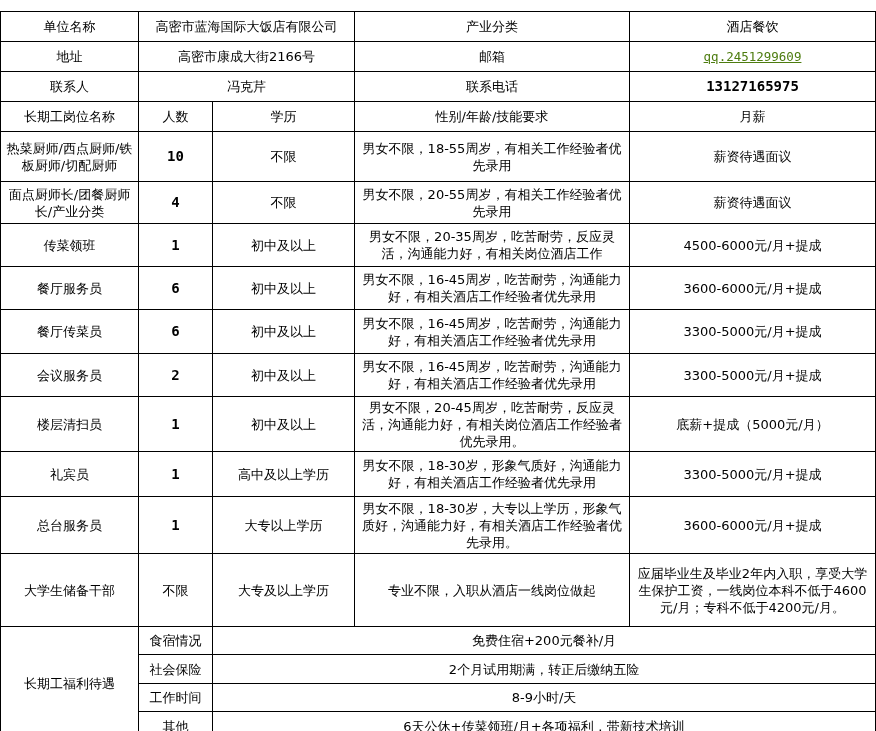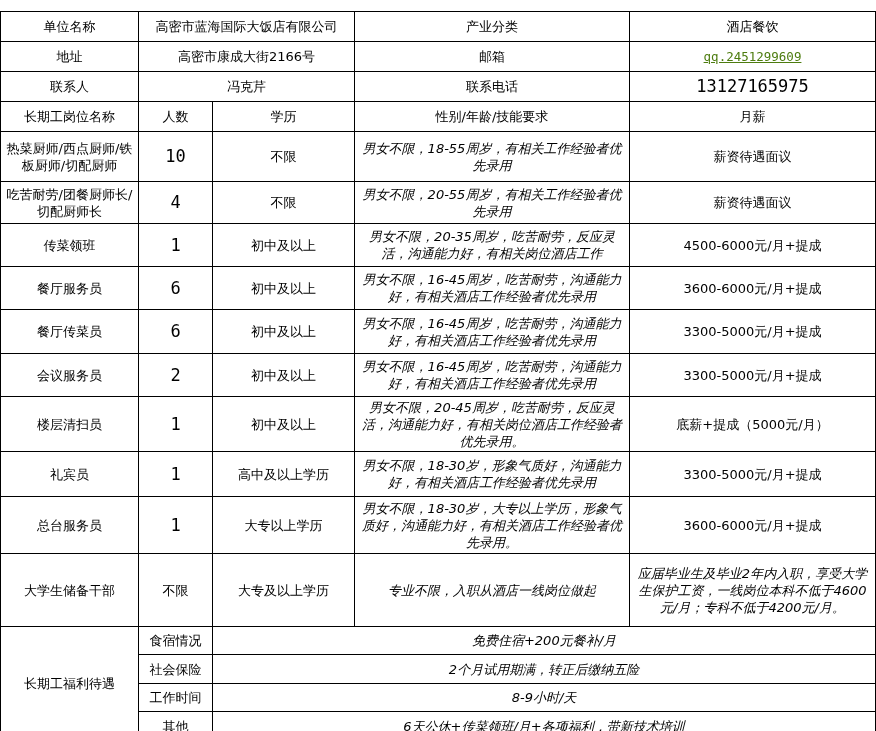--- a/index.html
+++ b/index.html
@@ -16,22 +16,22 @@
   table.sheet td {
     border: 1.5px solid #000;
     padding: 0 2px;
     text-align: center;
     vertical-align: middle;
     line-height: 17px;
     overflow: hidden;
     white-space: normal;
     word-break: break-all;
   }
-  td.left { text-align: left; font-style: italic; }
-  td.num { font-family: "DejaVu Sans Mono", "Liberation Mono", monospace; font-size: 17px; }
+  td.left { text-align: left; }
+  td.num { font-family: "DejaVu Sans Mono", "Liberation Mono", monospace; font-size: 14px; font-weight: bold; }
   a.email { color: #4d7c0f; text-decoration: underline; font-family: "DejaVu Sans Mono", "Liberation Mono", monospace; font-size: 12.5px; }
   .clip3 { max-height: 48px; overflow: hidden; }
 </style>
 </head>
 <body>
 
 <table class="sheet">
   <colgroup>
     <col style="width:138px">
     <col style="width:74px">
@@ -69,21 +69,21 @@
     <tr style="height:50px">
       <td>
           <div class="clip3" style="max-height:46px">热菜厨师/西点厨师/铁板厨师/切配厨师</div>
         </td>
       <td class="num">10</td>
       <td>不限</td>
       <td class="left">男女不限，18-55周岁，有相关工作经验者优先录用</td>
       <td>薪资待遇面议</td>
     </tr>
     <tr style="height:42px">
-      <td>吃苦耐劳/团餐厨师长/切配厨师长</td>
+      <td>面点厨师长/团餐厨师长/产业分类</td>
       <td class="num">4</td>
       <td>不限</td>
       <td class="left">男女不限，20-55周岁，有相关工作经验者优先录用</td>
       <td>薪资待遇面议</td>
     </tr>
     <tr style="height:43px">
       <td>传菜领班</td>
       <td class="num">1</td>
       <td>初中及以上</td>
       <td class="left">

